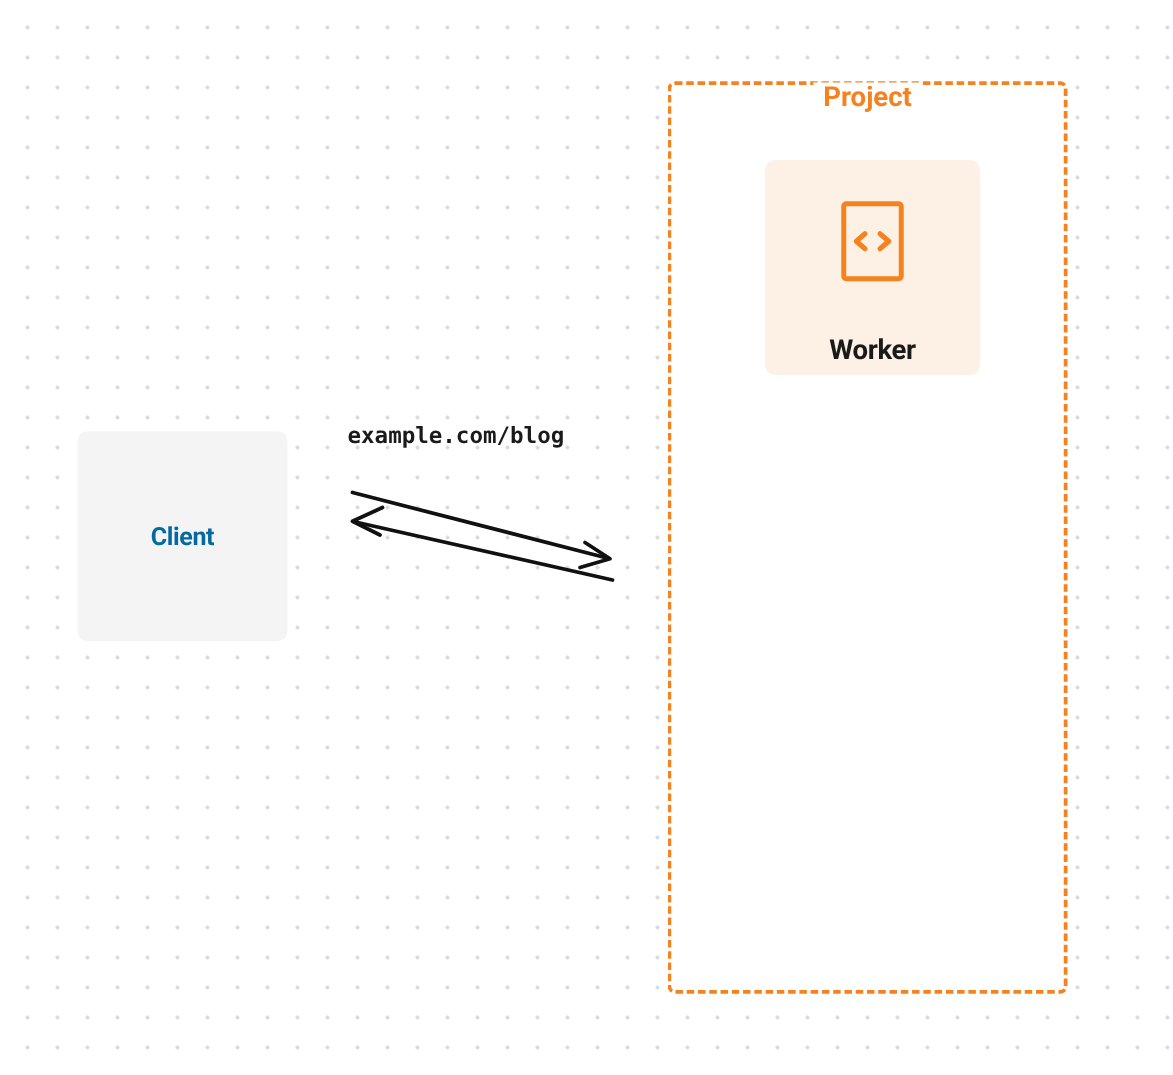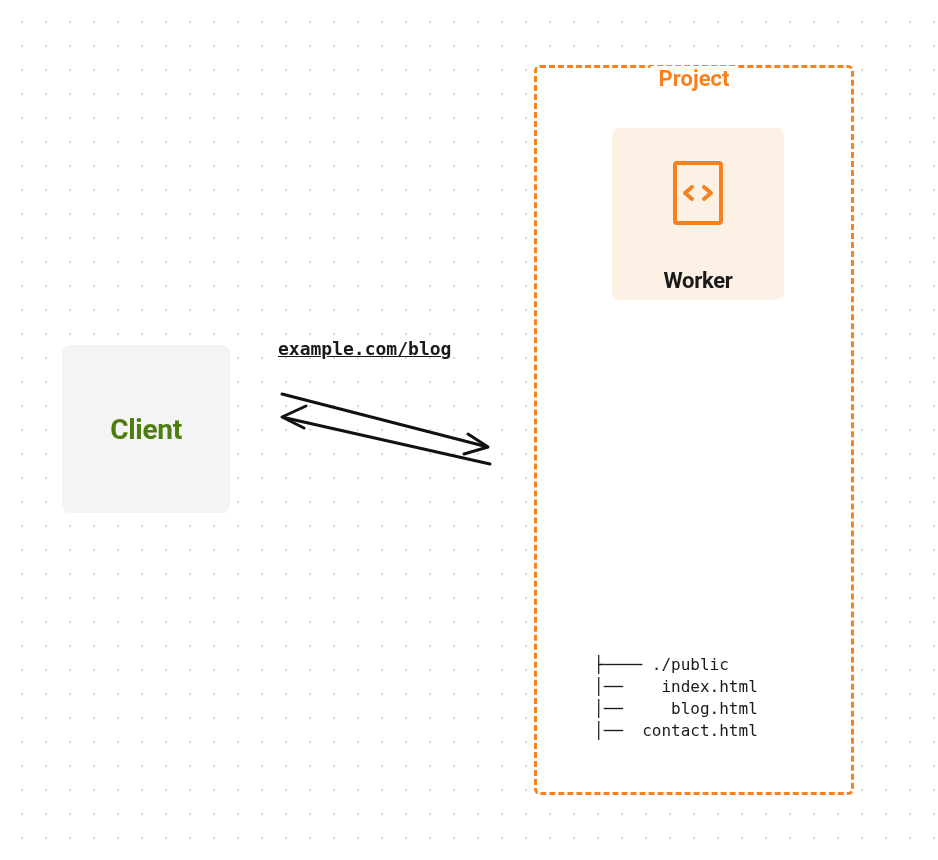--- a/index.html
+++ b/index.html
@@ -31,35 +31,34 @@
     top: 345px;
     width: 168px;
     height: 168px;
     background: #f4f4f4;
     border-radius: 8px;
     display: flex;
     align-items: center;
     justify-content: center;
   }
   .client-box .label {
-    font-size: 28px;
+    font-size: 20px;
     font-weight: 700;
-    color: #4d7c0f;
+    color: #0369a1;
     letter-spacing: -0.3px;
   }
   
   .url-label {
     position: absolute;
     left: 278px;
     top: 338px;
     font-size: 18px;
     font-weight: 600;
     color: #1a1a1a;
     font-family: ui-monospace, SFMono-Regular, Menlo, Consolas, monospace;
-    text-decoration: underline;
   }
   
   .arrows {
     position: absolute;
     left: 268px;
     top: 376px;
     width: 234px;
     height: 102px;
   }
   
@@ -163,20 +162,16 @@
         <svg width="52" height="66" viewBox="0 0 52 66">
           <rect x="3" y="3" width="46" height="60" rx="2" fill="none" stroke="#f6821f" stroke-width="4"></rect>
           <polyline points="20,27 13,33 20,39" fill="none" stroke="#f6821f" stroke-width="4" stroke-linecap="round" stroke-linejoin="round"></polyline>
           <polyline points="32,27 39,33 32,39" fill="none" stroke="#f6821f" stroke-width="4" stroke-linecap="round" stroke-linejoin="round"></polyline>
         </svg>
       </div>
       <div class="card-label">Worker</div>
     </div>
 
 
-    <div class="file-tree"><span>├──── ./public</span>
-<span>│──    index.html</span>
-<span>│──     blog.html</span>
-<span>│──  contact.html</span></div>
 
   </div>
 
 </div>
 
 </body></html>

